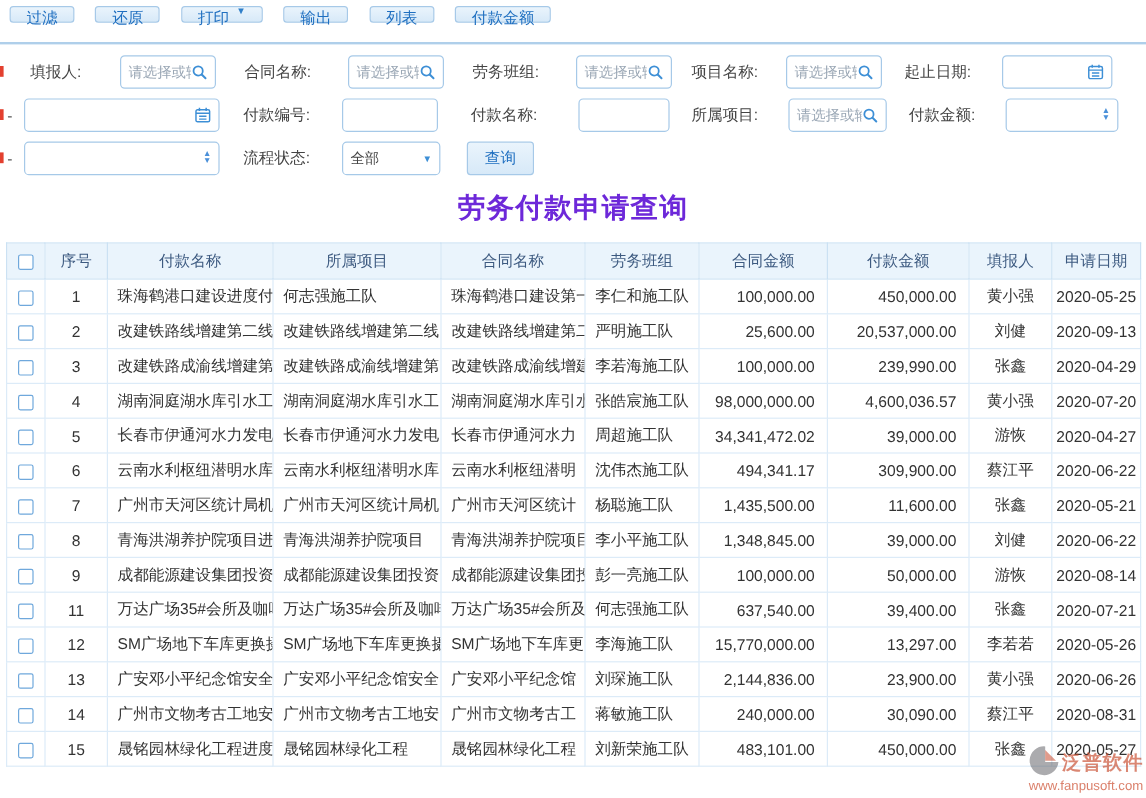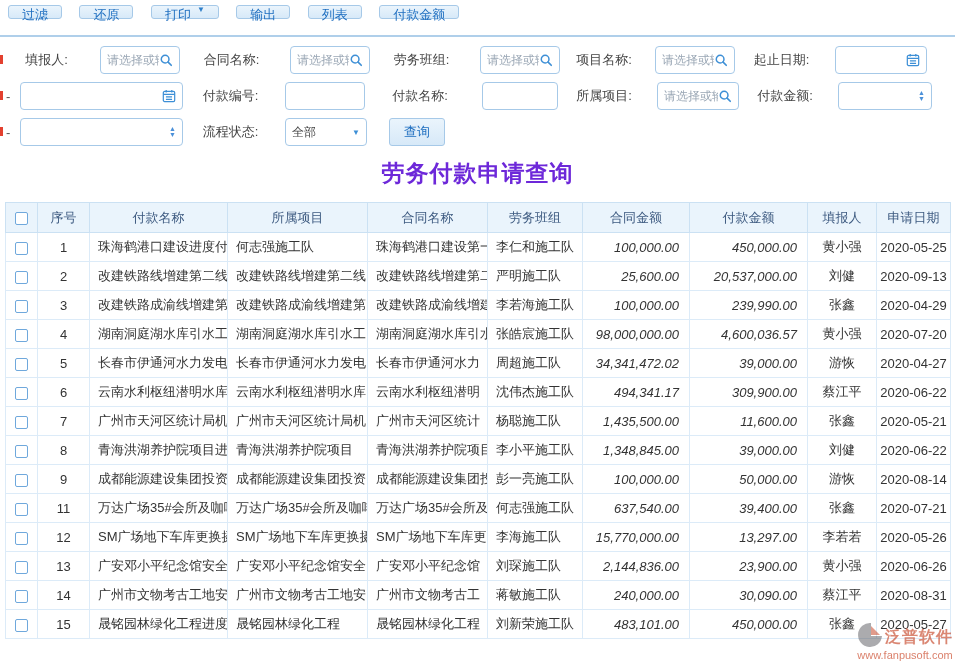--- a/index.html
+++ b/index.html
@@ -56,21 +56,21 @@
     background:#EAF4FC; color:#3D5A80; font-weight:normal; font-size:13px;
     height:30px; border:1px solid #CBE1F3; text-align:center; white-space:nowrap; overflow:hidden;
   }
   .grid td {
     height:29px; border:1px solid #DCEBF8; font-size:13px; color:#333;
     white-space:nowrap; overflow:hidden; background:#fff;
   }
   .c-check { text-align:center; }
   .c-seq { text-align:center; }
   .c-name { text-align:left; padding-left:8px; }
-  .c-amt { text-align:right; padding-right:10px;font-style:italic; }
+  .c-amt { text-align:right; padding-right:10px; }
   .c-center { text-align:center; }
   .link { color:#2E8BE6; cursor:pointer; }
   .cb {
     display:inline-block; width:13px; height:13px;
     border:1px solid #6FA8DC; border-radius:2px; background:#fff; vertical-align:middle;
   }
 
   
   .watermark { position:absolute; right:2px; bottom:4px; pointer-events:none;
                display:flex; flex-direction:column; align-items:center; opacity:.85; }

